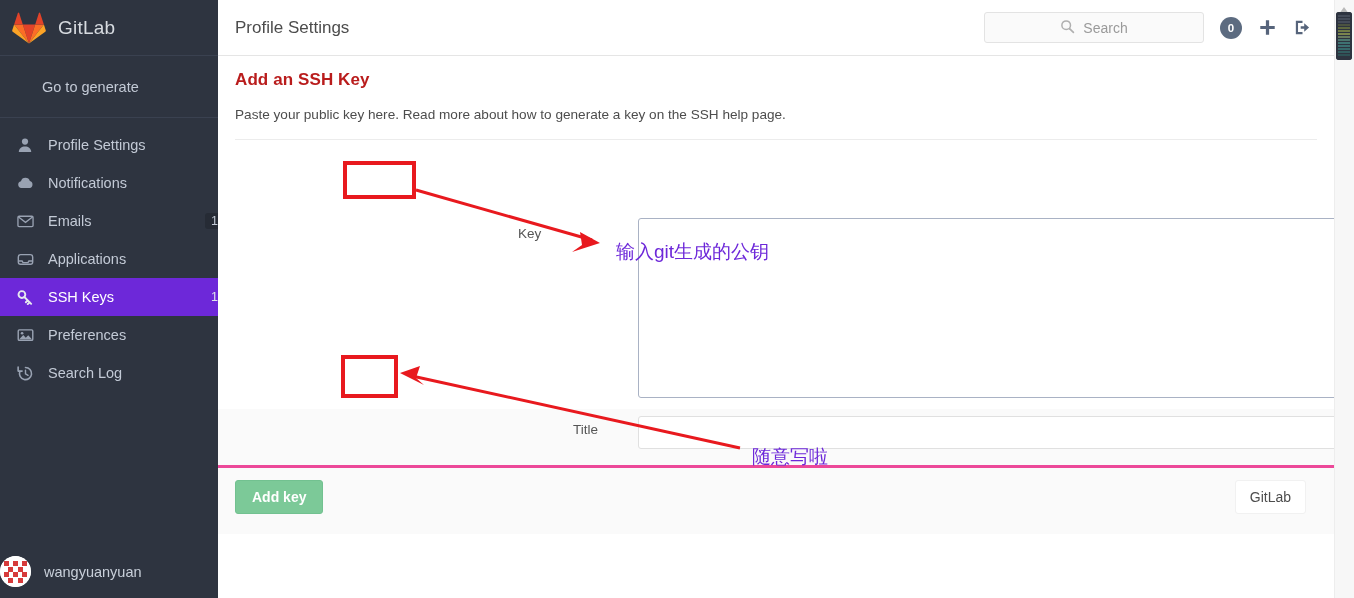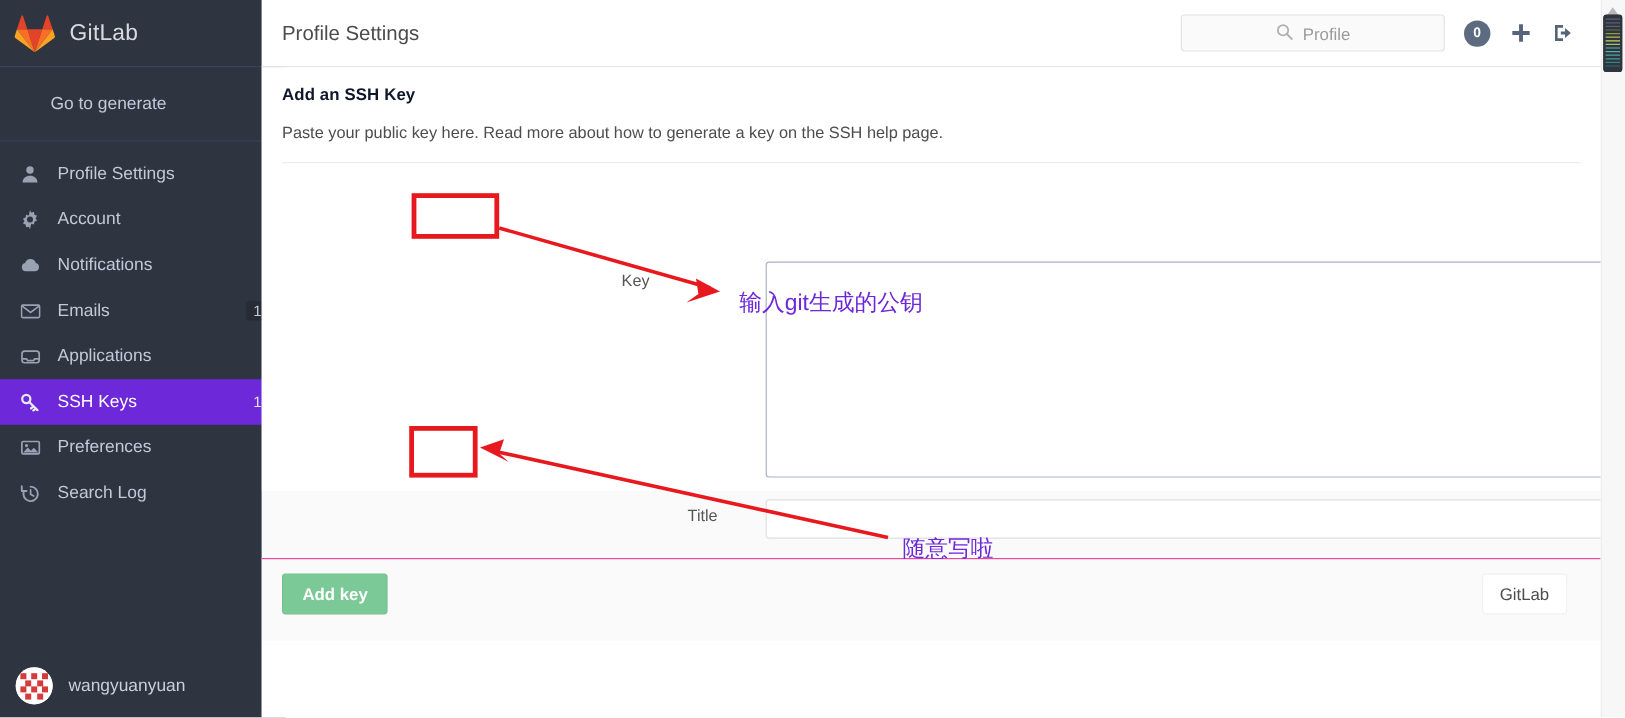--- a/index.html
+++ b/index.html
@@ -54,21 +54,20 @@
     font-size: 12.5px; color: #c3cad6;
     background: #262b35; border-radius: 3px;
     padding: 1px 6px; min-width: 18px; text-align: center;
   }
   .nav-item.active .nav-badge { background: transparent; color: #dfe3ea; }
 
   .user-row {
     position: absolute; left: 0; bottom: 0;
     width: 218px; height: 53px;
     display: flex; align-items: center; gap: 13px;
-    padding-left: 13px;
     font-size: 14.5px; color: #c9d0da;
   }
   .avatar {
     width: 31px; height: 31px; border-radius: 50%;
     flex: none; overflow: hidden; background: #fff;
   }
 
   
   #topbar {
     position: absolute; left: 218px; top: 0;
@@ -109,21 +108,21 @@
     background: #fafafa;
     overflow: hidden;
   }
   .panel {
     position: absolute; left: 0; top: 0;
     width: 1116px; height: 353px;
     background: #ffffff;
   }
   .panel-head { padding: 14px 17px 0 17px; }
   .h-title {
-    font-size: 14px; font-weight: bold; color: #0f172a;
+    font-size: 17px; font-weight: bold; color: #b91c1c;
     letter-spacing: .1px;
   }
   .h-sub {
     margin-top: 17px;
     font-size: 13.6px; color: #4d4d4d;
   }
   .hr {
     margin: 17px 17px 0 17px;
     border-top: 1px solid #ececec;
   }
@@ -145,21 +144,21 @@
     width: 900px; height: 33px;
     border: 1px solid #e0e0e0;
     border-radius: 3px;
     background: #fff;
   }
 
   .footer {
     position: absolute; left: 0; top: 409px;
     width: 1116px; height: 69px;
     background: #fafafa;
-    border-top: 1px solid #ec4899;
+    border-top: 3px solid #ec4899;
   }
   .btn-add {
     position: absolute; left: 17px; top: 12px;
     padding: 8px 16px;
     background: #7cc998; border: 1px solid #72c190;
     border-radius: 3px;
     color: #ffffff; font-size: 14px; font-weight: bold;
   }
   .btn-cancel {
     position: absolute; right: 28px; top: 12px;
@@ -237,29 +236,20 @@
 
     <nav class="nav" id="nav">
         <div class="nav-item">
           <span class="nav-ico">
             <svg width="16" height="16" viewBox="0 0 16 16">
               <circle cx="8" cy="4.6" r="3.1" fill="currentColor"></circle>
               <path d="M1.8 15c0-3.6 2.8-5.6 6.2-5.6S14.2 11.4 14.2 15z" fill="currentColor"></path>
             </svg>
           </span>
           <span class="nav-label">Profile Settings</span>
-        </div>
-        <div class="nav-item">
-          <span class="nav-ico">
-            <svg width="16" height="16" viewBox="0 0 16 16">
-              <path d="M8 0l1 2.1 2.3-.5.4 2.3 2.2.9-1.3 2 1.3 2-2.2.9-.4 2.3-2.3-.5L8 16l-1-2.1-2.3.5-.4-2.3-2.2-.9 1.3-2-1.3-2 2.2-.9.4-2.3 2.3.5z" fill="currentColor"></path>
-              <circle cx="8" cy="8" r="2.5" fill="#2e3440"></circle>
-            </svg>
-          </span>
-          <span class="nav-label">Account</span>
         </div>
         <div class="nav-item">
           <span class="nav-ico">
             <svg width="17" height="16" viewBox="0 0 18 16">
               <path d="M4.6 13.4a3.7 3.7 0 0 1-.4-7.3A4.9 4.9 0 0 1 13.6 6a3.8 3.8 0 0 1-.3 7.4z" fill="currentColor"></path>
             </svg>
           </span>
           <span class="nav-label">Notifications</span>
         </div>
         <div class="nav-item">
@@ -340,21 +330,21 @@
 
     <div class="topbar-right">
 
       <div class="searchbox">
         <span>
           <svg width="15" height="15" viewBox="0 0 16 16" aria-hidden="true">
             <circle cx="6.6" cy="6.6" r="4.6" fill="none" stroke="#b0b0b0" stroke-width="1.6"></circle>
             <line x1="10.2" y1="10.2" x2="14.3" y2="14.3" stroke="#b0b0b0" stroke-width="1.8" stroke-linecap="round"></line>
           </svg>
         </span>
-        <span>Profile</span>
+        <span>Search</span>
       </div>
 
       <div class="todo-badge">
         <span>0</span>
       </div>
 
       <span class="tb-ico">
         <svg width="19" height="19" viewBox="0 0 20 20" aria-hidden="true">
           <path d="M8.3 2.4h3.4v5.9h5.9v3.4h-5.9v5.9H8.3v-5.9H2.4V8.3h5.9z" fill="#56647b"></path>
         </svg>

